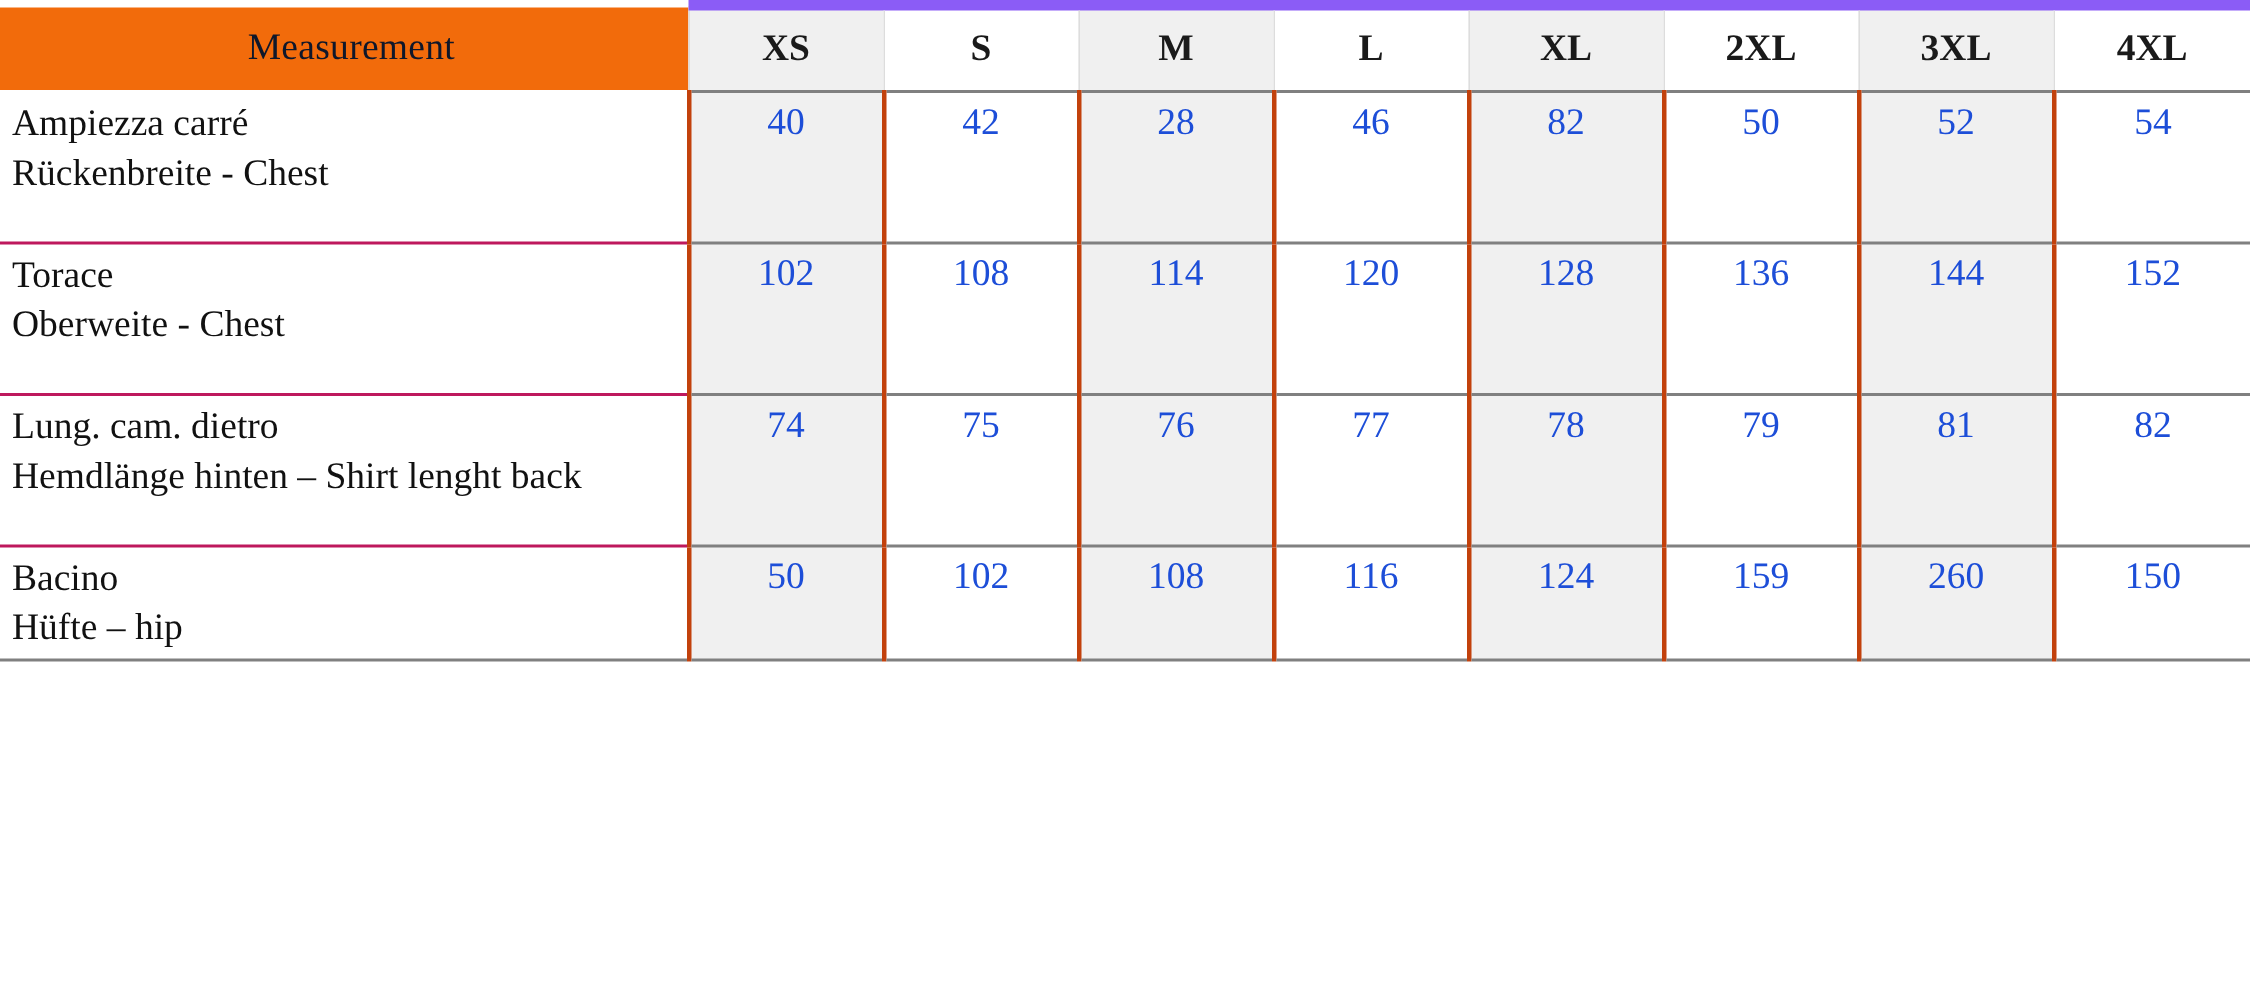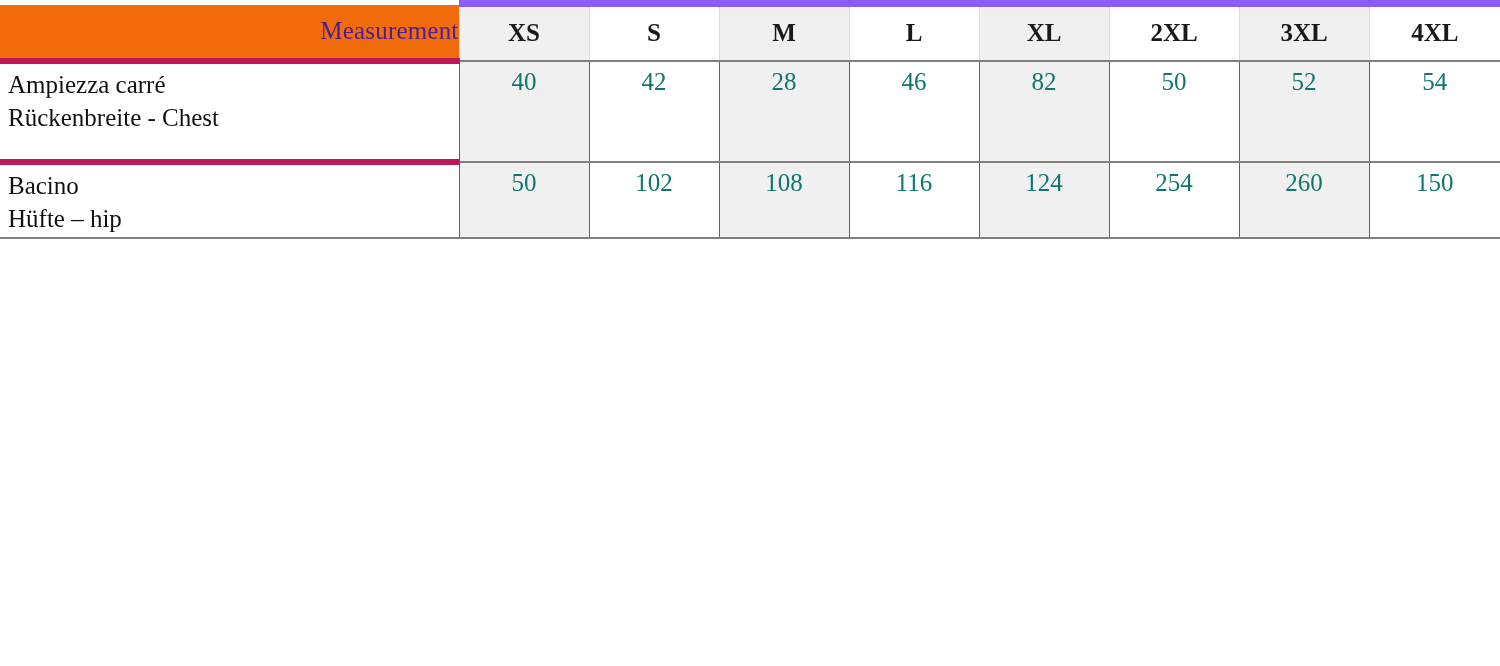--- a/index.html
+++ b/index.html
@@ -20,24 +20,24 @@
     table-layout: fixed;
   }
 
   
   .size-table thead tr {
     height: 57px;
   }
 
   th.measurement-head {
     background: #F26B0B;
-    color: #4c1d95;
+    color: #0f172a;
     font-weight: normal;
     font-size: 25px;
-    text-align: right;
+    text-align: center;
     vertical-align: middle;
     padding: 0 0 0 10px;
     width: 459px;
     border-top: 2px solid #ffffff;
     border-bottom: 2px solid #ffffff;
     letter-spacing: 0.2px;
   }
 
   th.size-head {
     font-weight: bold;
@@ -53,39 +53,39 @@
 
   
   .size-table tbody tr {
     height: 101px;
   }
   .size-table tbody tr.last-row {
     height: 76px;
   }
 
   td.measure-cell {
-    border-top: 6px solid #be185d;
+    border-top: 2px solid #be185d;
     font-size: 25px;
     line-height: 1.33;
     color: #111111;
     text-align: left;
     vertical-align: top;
     padding: 4px 0 0 8px;
     background: #ffffff;
     margin-top: 12px;
   }
 
   td.value-cell {
     border-top: 2px solid #808080;
-    border-left: 1px solid #c2410c;
+    border-left: 3px solid #c2410c;
     font-size: 25px;
     text-align: center;
     vertical-align: top;
     padding: 6px 0 0 0;
-    color: #0f766e;
+    color: #1d4ed8;
   }
 
   .size-table tbody tr:last-child td {
     border-bottom: 2px solid #808080;
   }
 
   
   .col-shade { background: #f0f0f0; }
   .col-plain { background: #ffffff; }
 
@@ -131,33 +131,61 @@
       <td class="value-cell col-shade">40</td>
       <td class="value-cell col-plain">42</td>
       <td class="value-cell col-shade">28</td>
       <td class="value-cell col-plain">46</td>
       <td class="value-cell col-shade">82</td>
       <td class="value-cell col-plain">50</td>
       <td class="value-cell col-shade">52</td>
       <td class="value-cell col-plain">54</td>
     </tr>
 
+    <tr>
+      <td class="measure-cell">
+        <span class="measure-line">Torace</span>
+        <span class="measure-line">Oberweite - Chest</span>
+      </td>
+      <td class="value-cell col-shade">102</td>
+      <td class="value-cell col-plain">108</td>
+      <td class="value-cell col-shade">114</td>
+      <td class="value-cell col-plain">120</td>
+      <td class="value-cell col-shade">128</td>
+      <td class="value-cell col-plain">136</td>
+      <td class="value-cell col-shade">144</td>
+      <td class="value-cell col-plain">152</td>
+    </tr>
 
 
 
+    <tr>
+      <td class="measure-cell">
+        <span class="measure-line">Lung. cam. dietro</span>
+        <span class="measure-line">Hemdlänge hinten – Shirt lenght back</span>
+      </td>
+      <td class="value-cell col-shade">74</td>
+      <td class="value-cell col-plain">75</td>
+      <td class="value-cell col-shade">76</td>
+      <td class="value-cell col-plain">77</td>
+      <td class="value-cell col-shade">78</td>
+      <td class="value-cell col-plain">79</td>
+      <td class="value-cell col-shade">81</td>
+      <td class="value-cell col-plain">82</td>
+    </tr>
 
     <tr class="last-row">
       <td class="measure-cell">
         <span class="measure-line">Bacino</span>
         <span class="measure-line">Hüfte – hip</span>
       </td>
       <td class="value-cell col-shade">50</td>
       <td class="value-cell col-plain">102</td>
       <td class="value-cell col-shade">108</td>
       <td class="value-cell col-plain">116</td>
       <td class="value-cell col-shade">124</td>
-      <td class="value-cell col-plain">254</td>
+      <td class="value-cell col-plain">159</td>
       <td class="value-cell col-shade">260</td>
       <td class="value-cell col-plain">150</td>
     </tr>
 
   </tbody>
 </table>
 
 </body></html>

